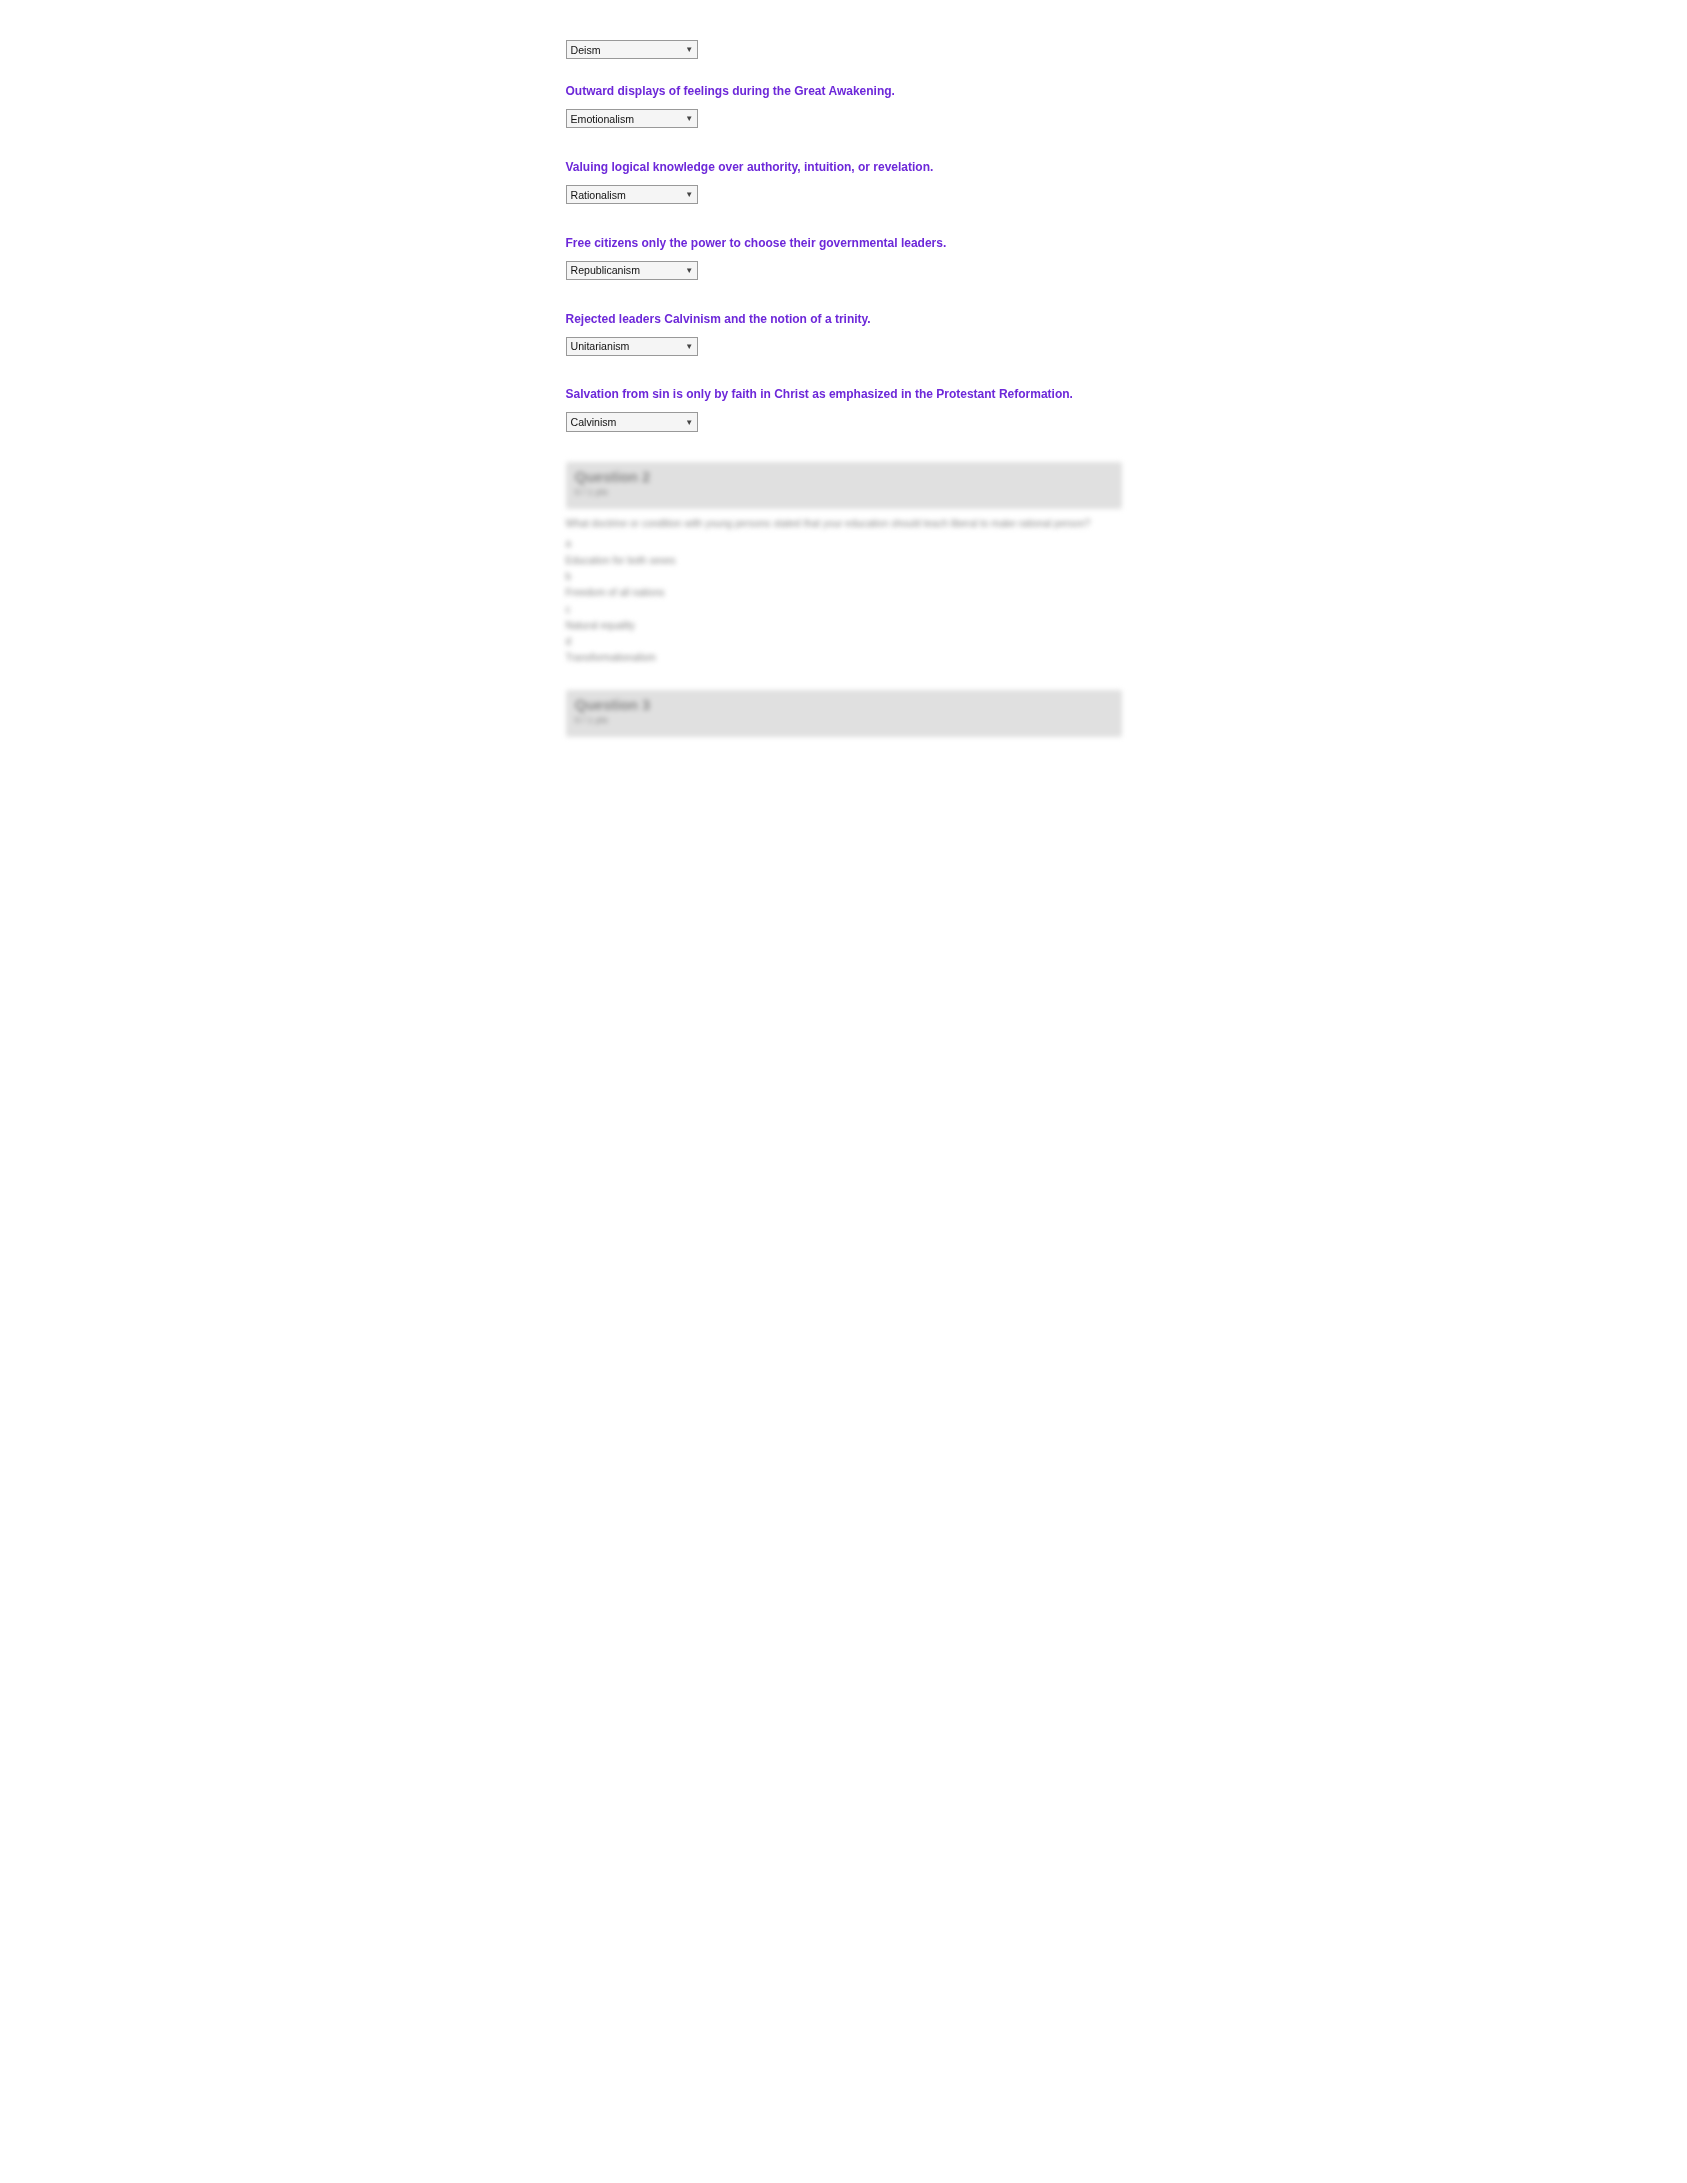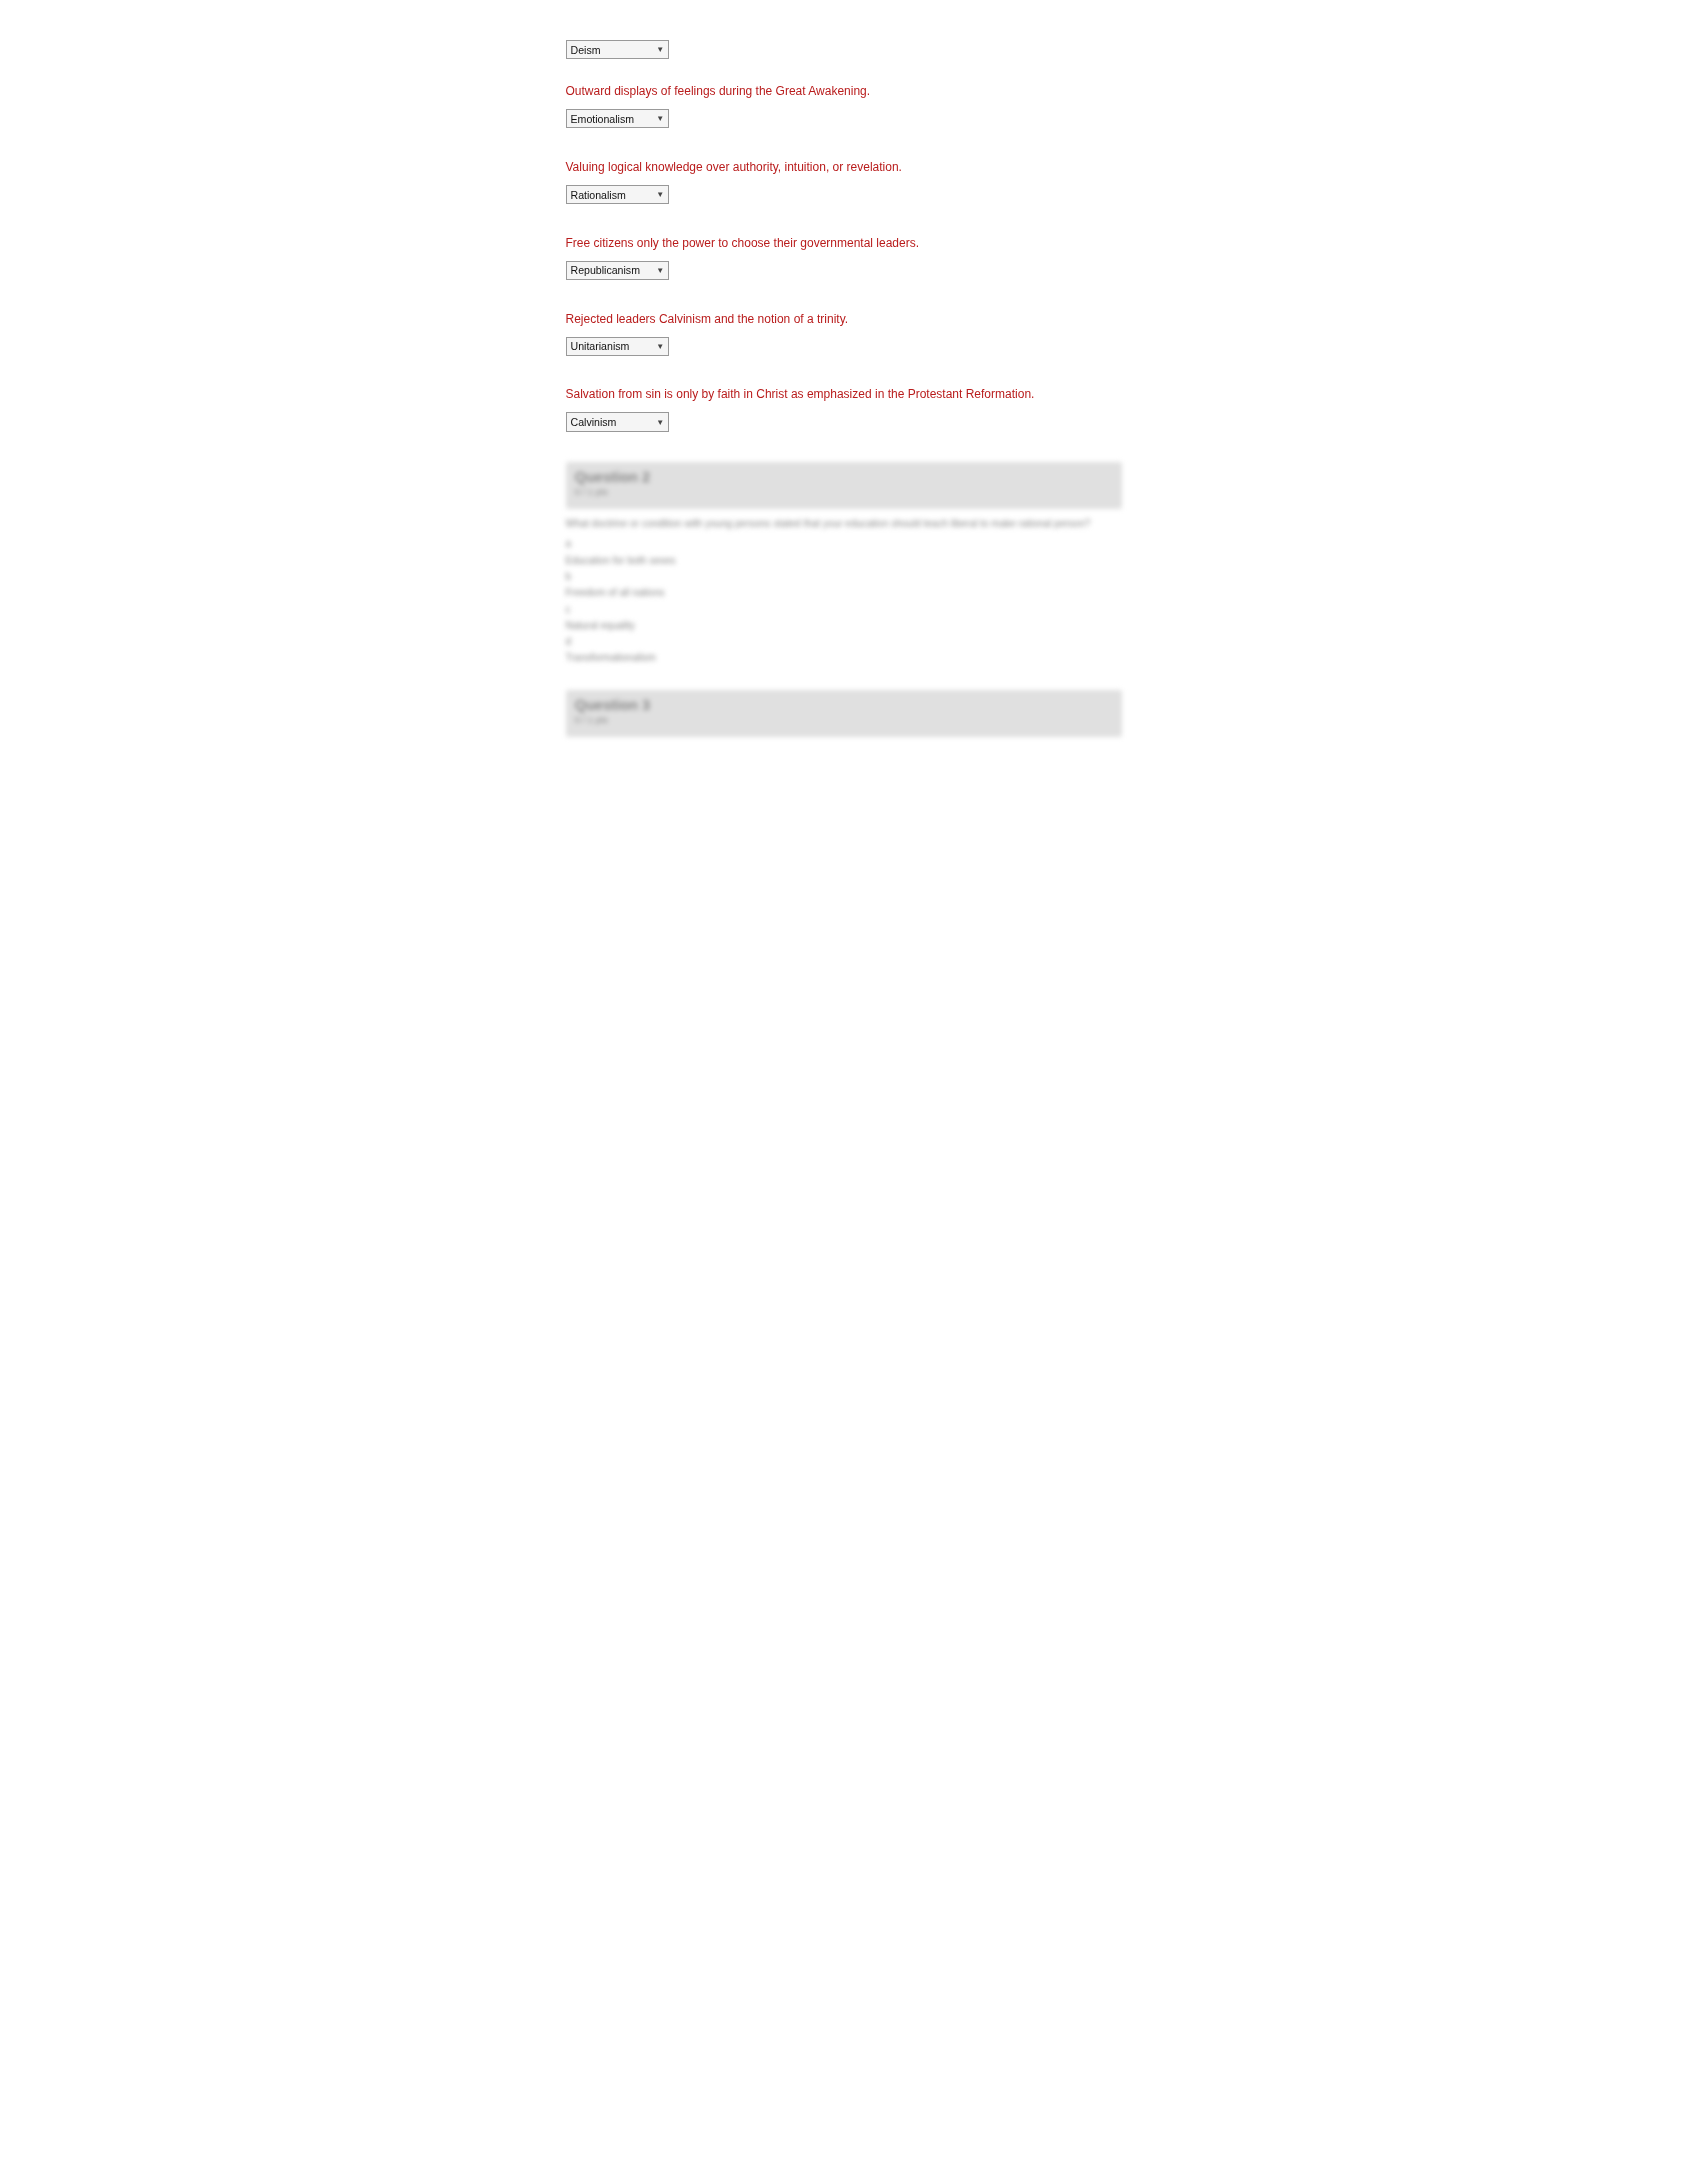--- a/index.html
+++ b/index.html
@@ -16,34 +16,35 @@
       padding: 40px 53px;
       max-width: 662px;
       margin: 0 auto;
     }
 
     .question-block {
       margin-bottom: 26.5px;
     }
 
     .question-text {
-      font-weight: normal;
+      font-weight: bold;
       font-size: 12px;
-      color: #b91c1c;
+      color: #6d28d9;
       margin-bottom: 9.3px;
       line-height: 1.4;
     }
 
     .dropdown-wrapper {
       display: inline-flex;
       align-items: center;
       border: 0.7px solid #999;
       background: #f5f5f5;
       padding: 2.6px 4px;
       margin-bottom: 4px;
+      gap: 29px;
     }
 
     .dropdown-wrapper select {
       border: none;
       background: transparent;
       font-size: 10.6px;
       color: #111;
       appearance: none;
       -webkit-appearance: none;
       padding-right: 13.2px;

